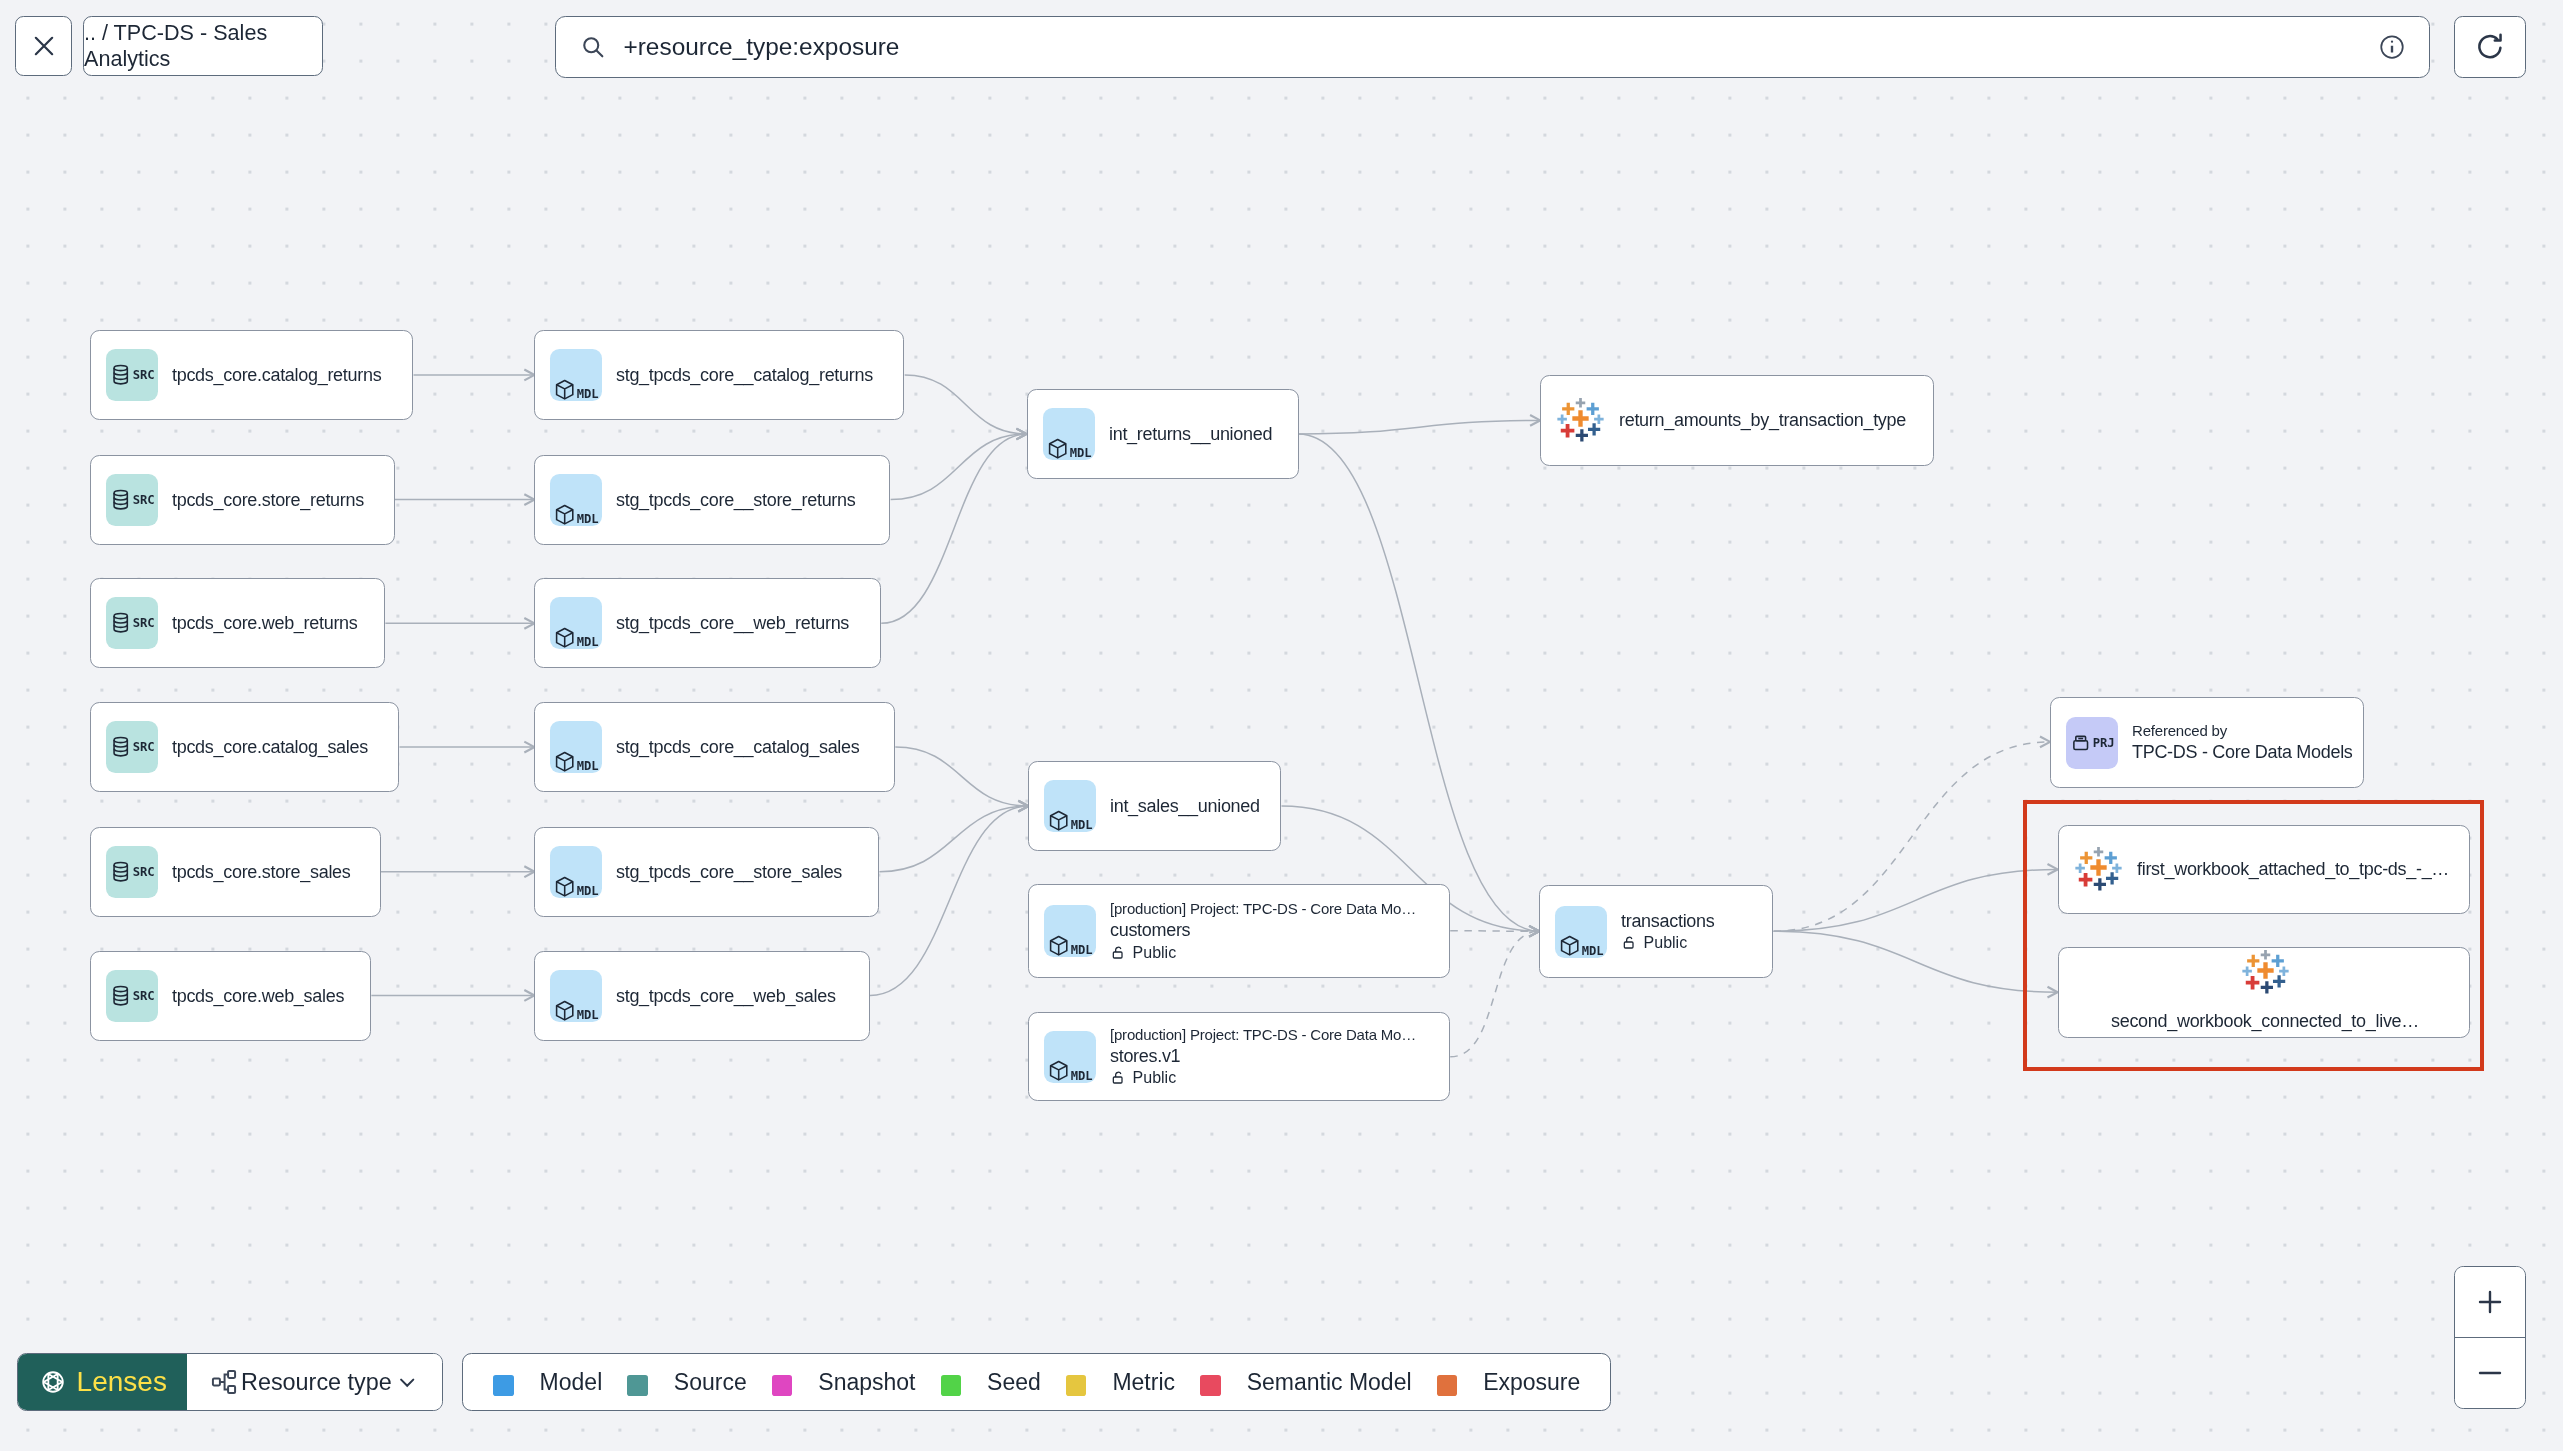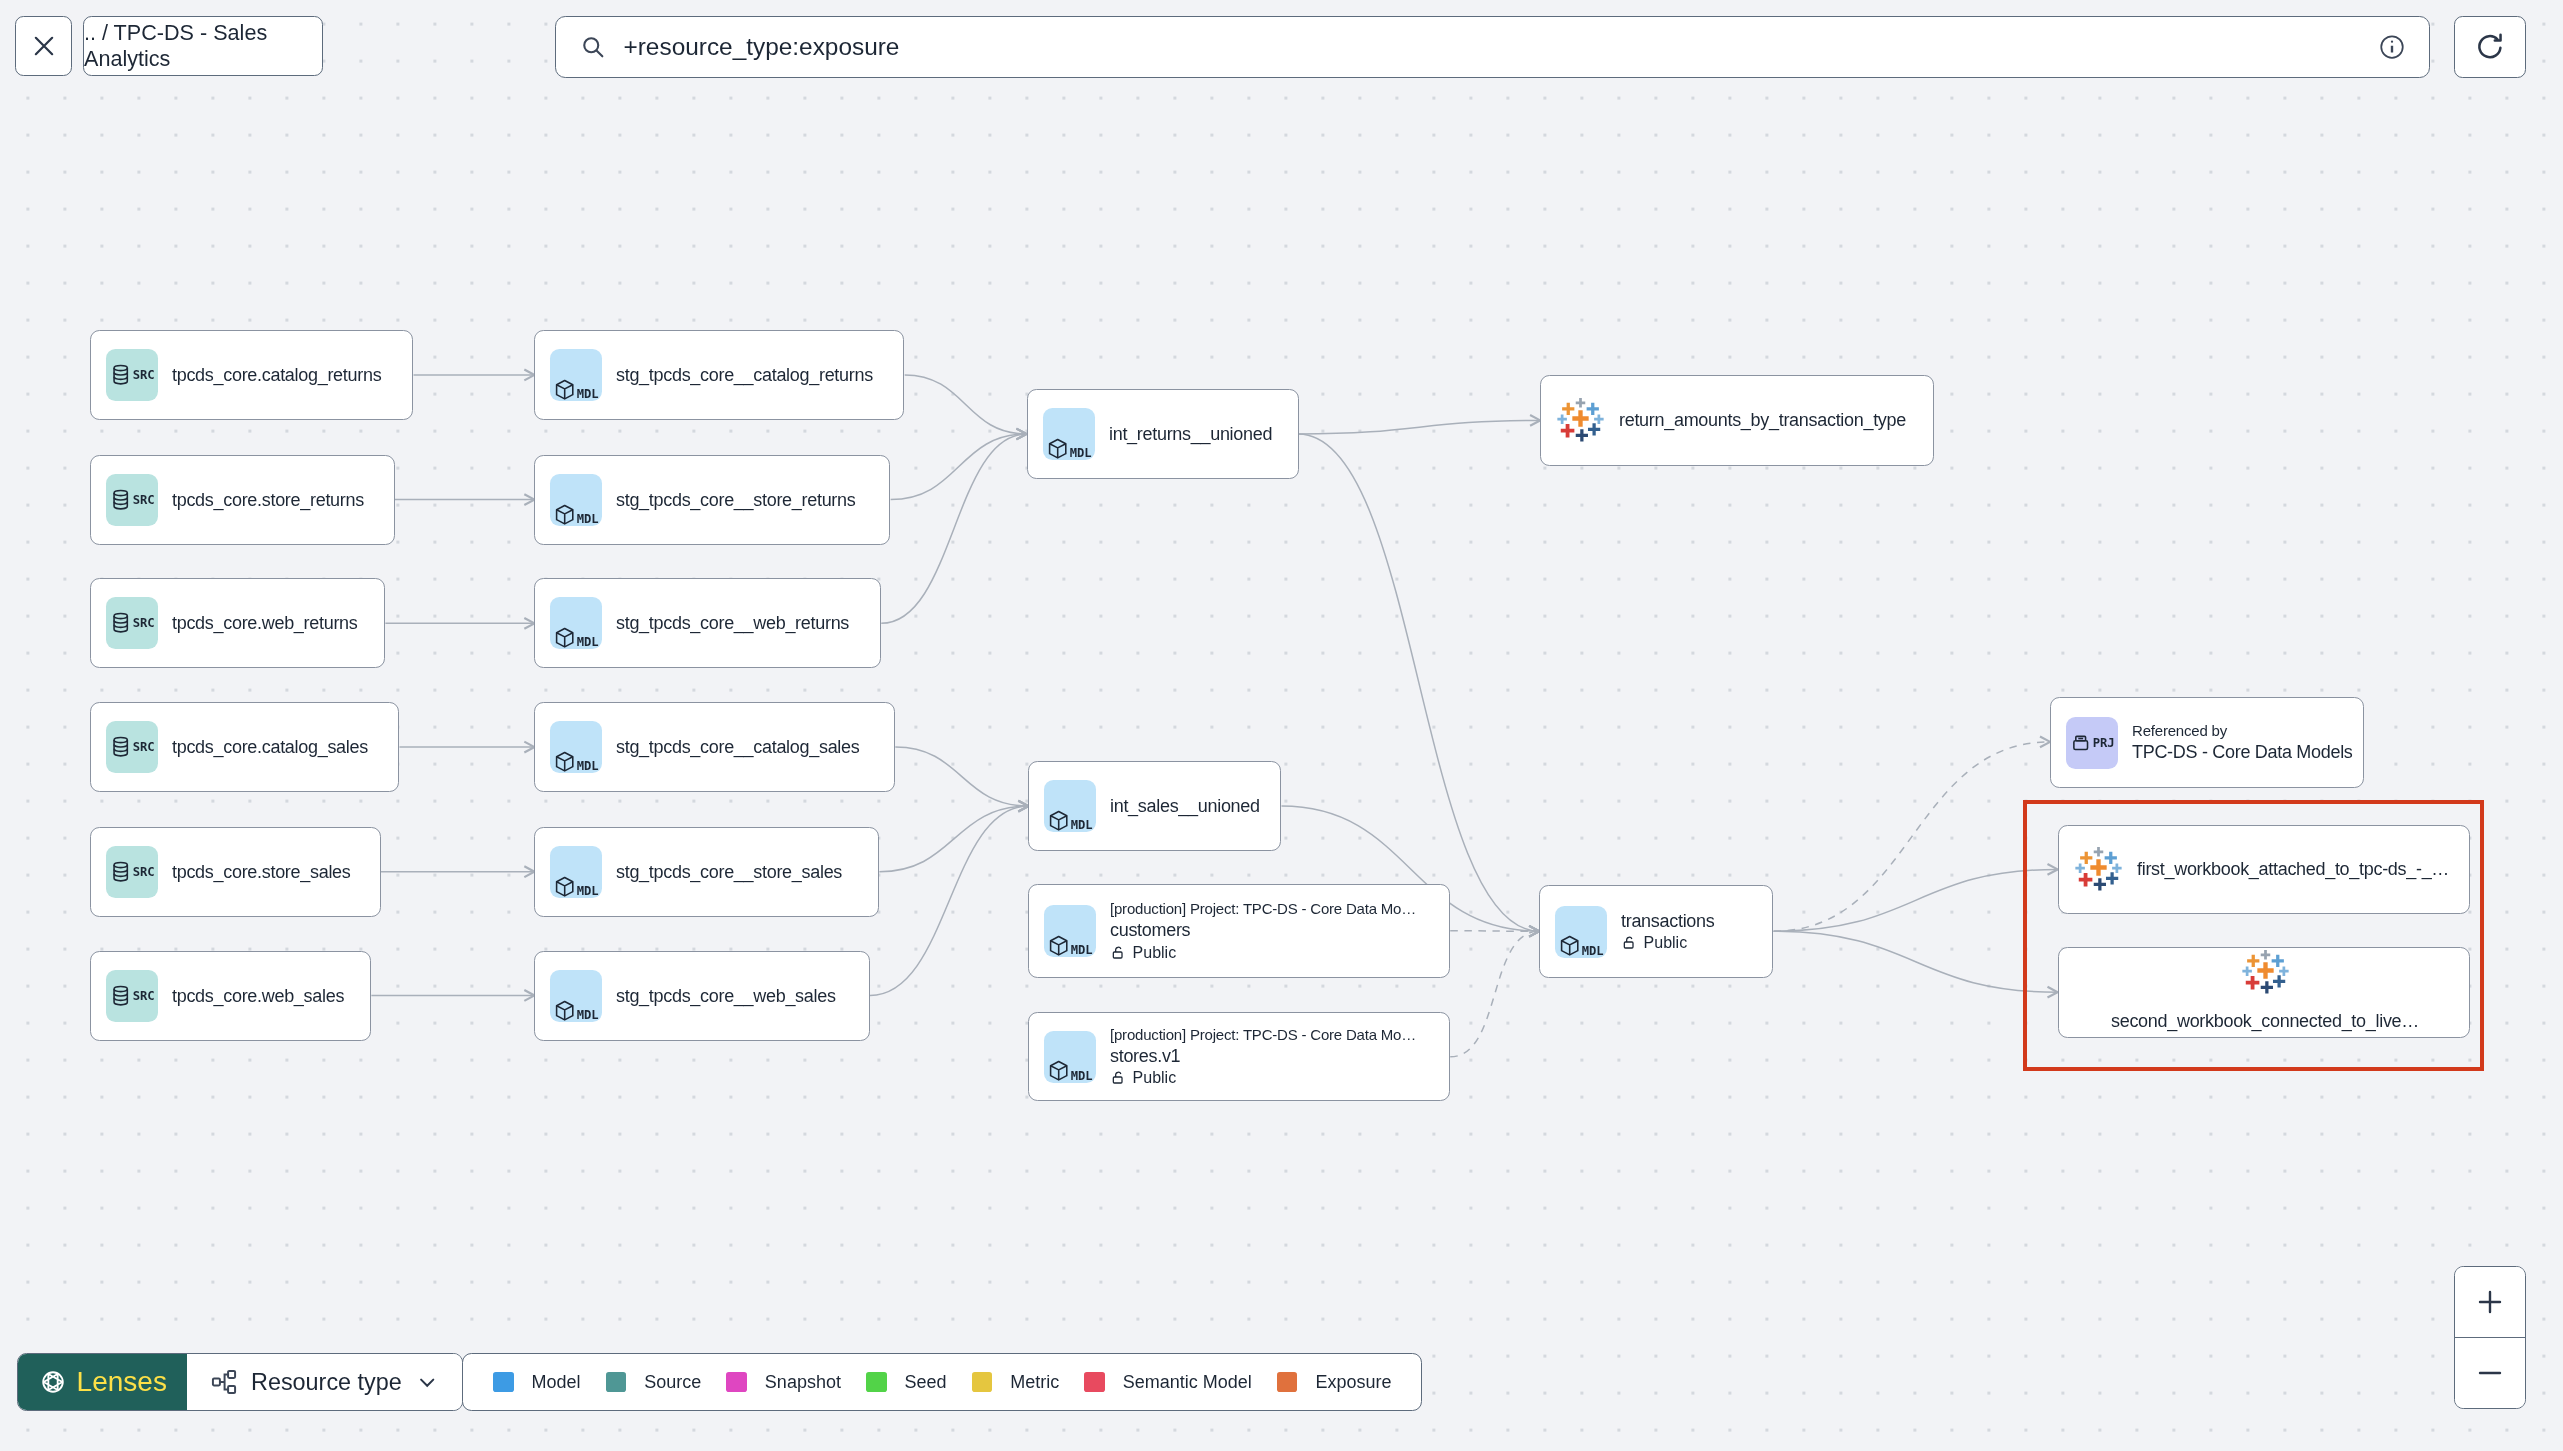--- a/index.html
+++ b/index.html
@@ -43,24 +43,24 @@
   .naccess{font-size:16px;display:flex;align-items:center;gap:6.6px;}
   .tbl-icon{width:49px;height:49px;flex:0 0 auto;}
   
   #edge-layer{position:absolute;left:0;top:0;width:2563px;height:1451px;pointer-events:none;}
   .highlight{position:absolute;border:4.7px solid #d2391b;background:transparent;}
   
   .lens-group{position:absolute;left:17px;top:1353px;height:58px;border:1.9px solid var(--border-strong);
               border-radius:9.4px;display:flex;overflow:hidden;background:#fff;}
   .lens-btn{background:#20605a;color:#fde047;display:flex;align-items:center;gap:10px;padding:0 20.6px;
             font-size:28px;cursor:pointer;}
-  .res-btn{display:flex;align-items:center;gap:13px;padding:0 22.5px;font-size:23.4px;cursor:pointer;background:#fff;}
+  .res-btn{display:flex;align-items:center;gap:3px;padding:0 22.5px;font-size:23.4px;cursor:pointer;background:#fff;}
   .legend-box{position:absolute;left:462px;top:1353px;height:58px;border:1.9px solid var(--border-strong);
               border-radius:9.4px;background:#fff;display:flex;align-items:center;gap:25px;padding:0 30px;}
-  .legend-item{display:flex;align-items:flex-start;gap:18px;font-size:18px;}
+  .legend-item{display:flex;align-items:flex-end;gap:26px;font-size:23px;}
   .legend-swatch{width:20.6px;height:20.6px;border-radius:2.8px;flex:0 0 auto;}
   .zoom-ctl{position:absolute;left:2454px;top:1266px;width:72px;height:143px;border:1.9px solid var(--border-strong);
             border-radius:9.4px;background:#fff;display:flex;flex-direction:column;overflow:hidden;}
   .zoom-ctl .zbtn{flex:1;display:flex;align-items:center;justify-content:center;cursor:pointer;background:#fff;}
   .zoom-ctl .zbtn+.zbtn{border-top:1.9px solid var(--border-strong);}
 </style>
 </head>
 <body>
 
 <svg id="edge-layer" viewBox="0 0 2734 1548" width="2563" height="1451">

